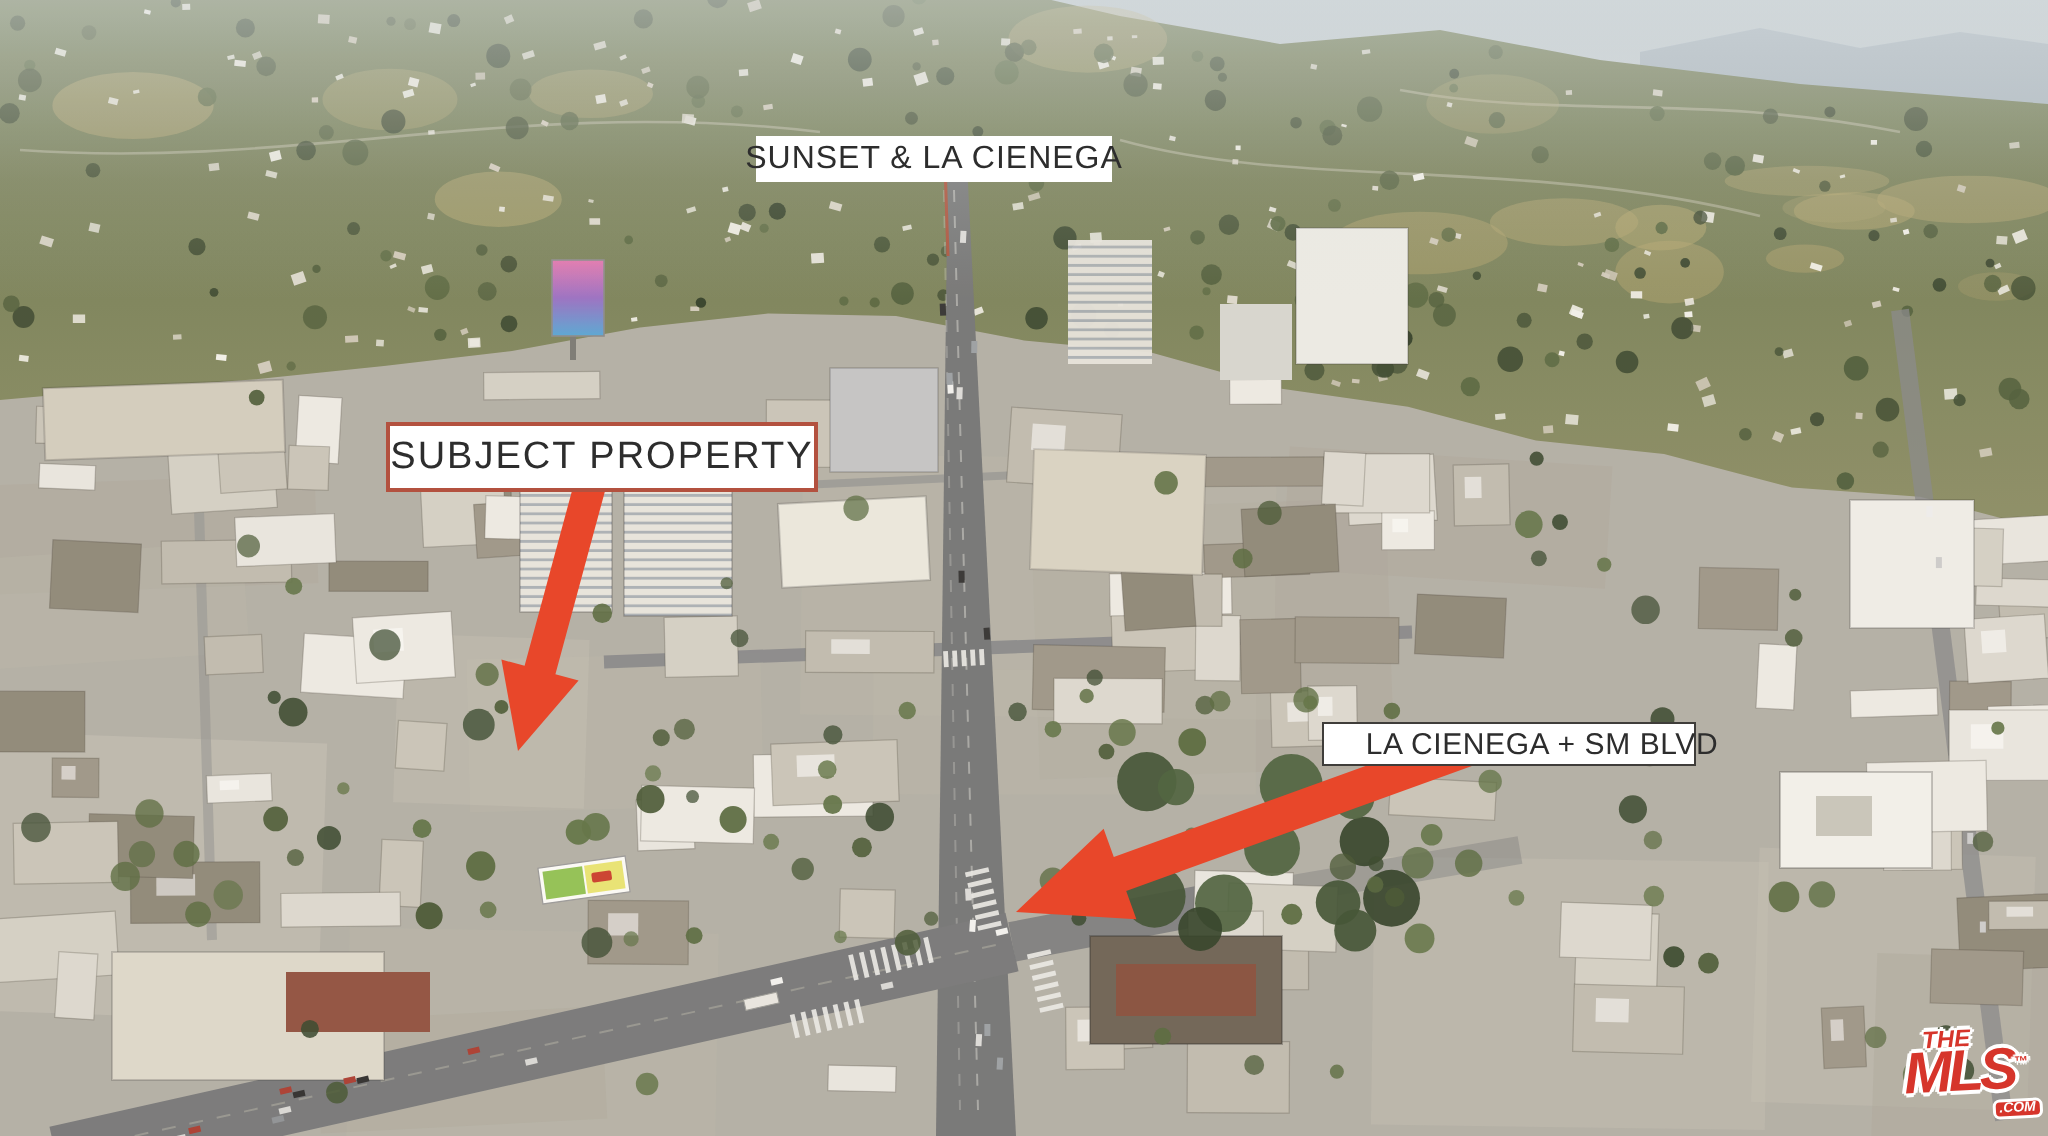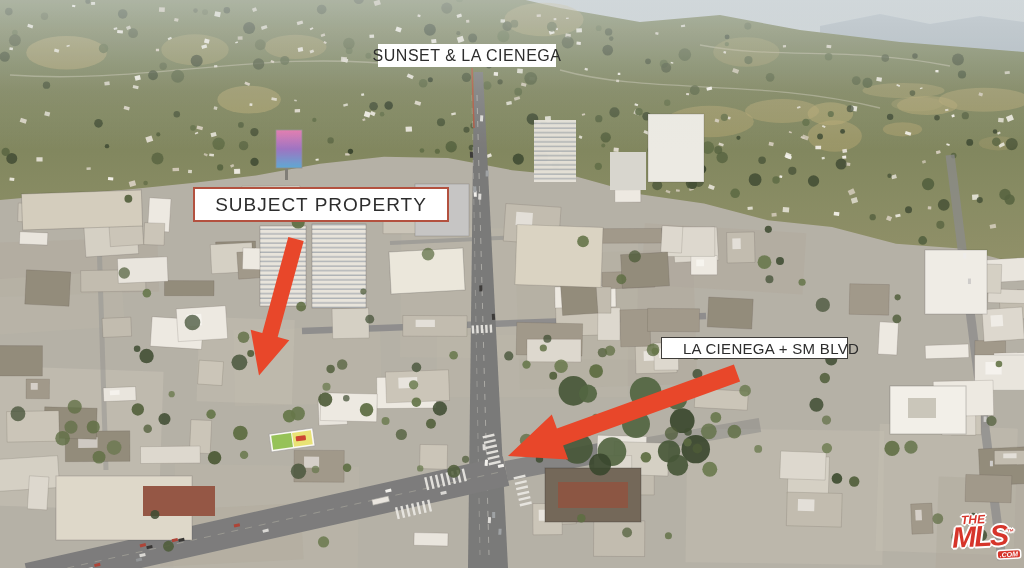--- a/index.html
+++ b/index.html
@@ -1,22 +1,22 @@
 <!DOCTYPE html>
 <html><head>
 <meta charset="utf-8">
 <style>
   html,body{margin:0;padding:0;background:#222;}
   #photo{position:relative;width:1024px;height:568px;overflow:hidden;font-family:"Liberation Sans",sans-serif;}
   #photo svg.scene{position:absolute;left:0;top:0;width:100%;height:100%;display:block;filter:saturate(.93);}
   svg.overlay{position:absolute;left:0;top:0;width:100%;height:100%;pointer-events:none;}
   .photo-label{position:absolute;background:#fff;color:#2d2d2d;display:flex;align-items:center;justify-content:center;
-    box-sizing:border-box;white-space:nowrap;line-height:1;}
+    box-sizing:border-box;white-space:nowrap;line-height:1;margin-top:24px;}
   #label-sunset{left:378px;top:44px;width:178px;height:23px;font-size:16px;letter-spacing:.5px;}
-  #label-subject{left:193px;top:187px;width:256px;height:35px;font-size:19px;letter-spacing:1px;border:2px solid #b3513f;}
+  #label-subject{left:193px;top:187px;width:216px;height:35px;font-size:19px;letter-spacing:1px;border:2px solid #b3513f;}
   #label-sm{left:661px;top:337px;width:187px;height:22px;font-size:15px;letter-spacing:.3px;border:1px solid #3f3d3a;padding-left:33px;}
   .mls-logo{position:absolute;right:5px;bottom:6px;width:68px;height:50px;font-style:italic;font-weight:bold;transform:rotate(-3deg);}
   .mls-outline{text-shadow:1px 0 #fff,-1px 0 #fff,0 1px #fff,0 -1px #fff,1px 1px #fff,-1px -1px #fff,1px -1px #fff,-1px 1px #fff,
     2px 0 #fff,-2px 0 #fff,0 2px #fff,0 -2px #fff;}
   .mls-the{position:absolute;left:11px;top:0;font-size:12px;color:#d6352b;}
   .mls-main{position:absolute;left:1px;top:8px;font-size:29px;color:#d6352b;letter-spacing:-2px;}
   .mls-tm{font-size:7px;vertical-align:super;letter-spacing:0;}
   .mls-com{position:absolute;right:0;bottom:3px;background:#d6352b;color:#fff;font-size:7px;padding:0 2px;border-radius:2px;box-shadow:0 0 0 1.5px #fff;}
 </style>
 </head>

